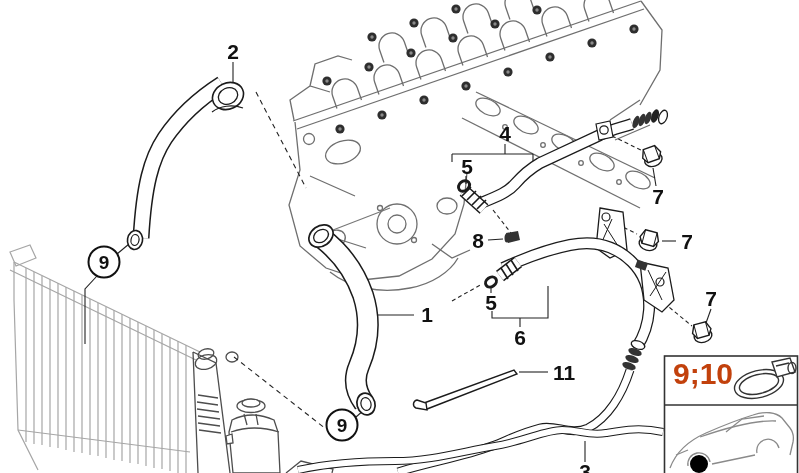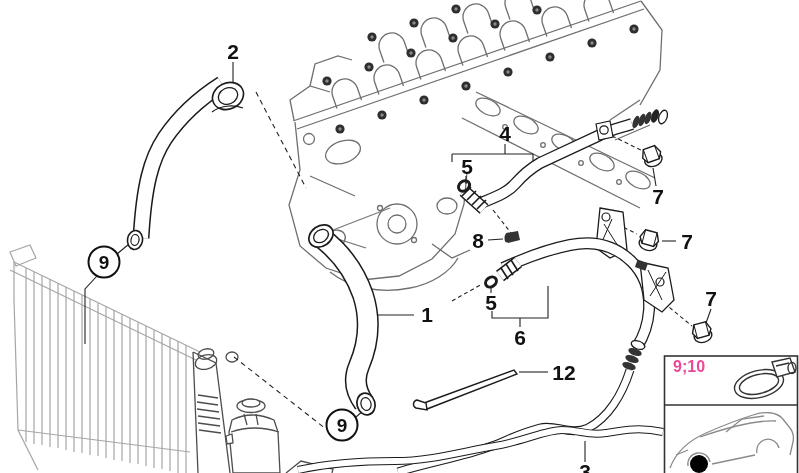--- a/index.html
+++ b/index.html
@@ -12,21 +12,21 @@
     position:absolute;transform:translate(-50%,-50%);
     font-weight:bold;font-size:21px;color:#111;line-height:1;
     letter-spacing:0;user-select:none;cursor:pointer;z-index:3;
   }
   .circled{
     width:29px;height:29px;border:2px solid #111;border-radius:50%;
     background:#fff;display:flex;align-items:center;justify-content:center;
     font-size:19px;
   }
   .inset-ref{
-    position:absolute;font-weight:bold;font-size:16px;color:#ec4899;
+    position:absolute;font-weight:bold;font-size:30px;color:#c2410c;
     line-height:1;z-index:3;
   }
 </style>
 </head>
 <body>
 
 <div class="stage">
 
 <svg width="799" height="473" viewBox="0 0 799 473">
   <defs>
@@ -304,17 +304,17 @@
 <div class="callout" style="left:467px;top:166px">5</div>
 <div class="callout" style="left:478px;top:240px">8</div>
 <div class="callout" style="left:491px;top:302px">5</div>
 <div class="callout" style="left:520px;top:337px">6</div>
 <div class="callout" style="left:658px;top:196px">7</div>
 <div class="callout" style="left:687px;top:241px">7</div>
 <div class="callout" style="left:711px;top:298px">7</div>
 <div class="callout circled" style="left:342px;top:425px">
       <span>9</span>
     </div>
-<div class="callout" style="left:564px;top:372px">12</div>
+<div class="callout" style="left:564px;top:372px">11</div>
 <div class="callout" style="left:585px;top:471px">3</div>
 <div class="inset-ref" style="left:673px;top:359px">9;10</div>
 
 </div>
 
 </body></html>

